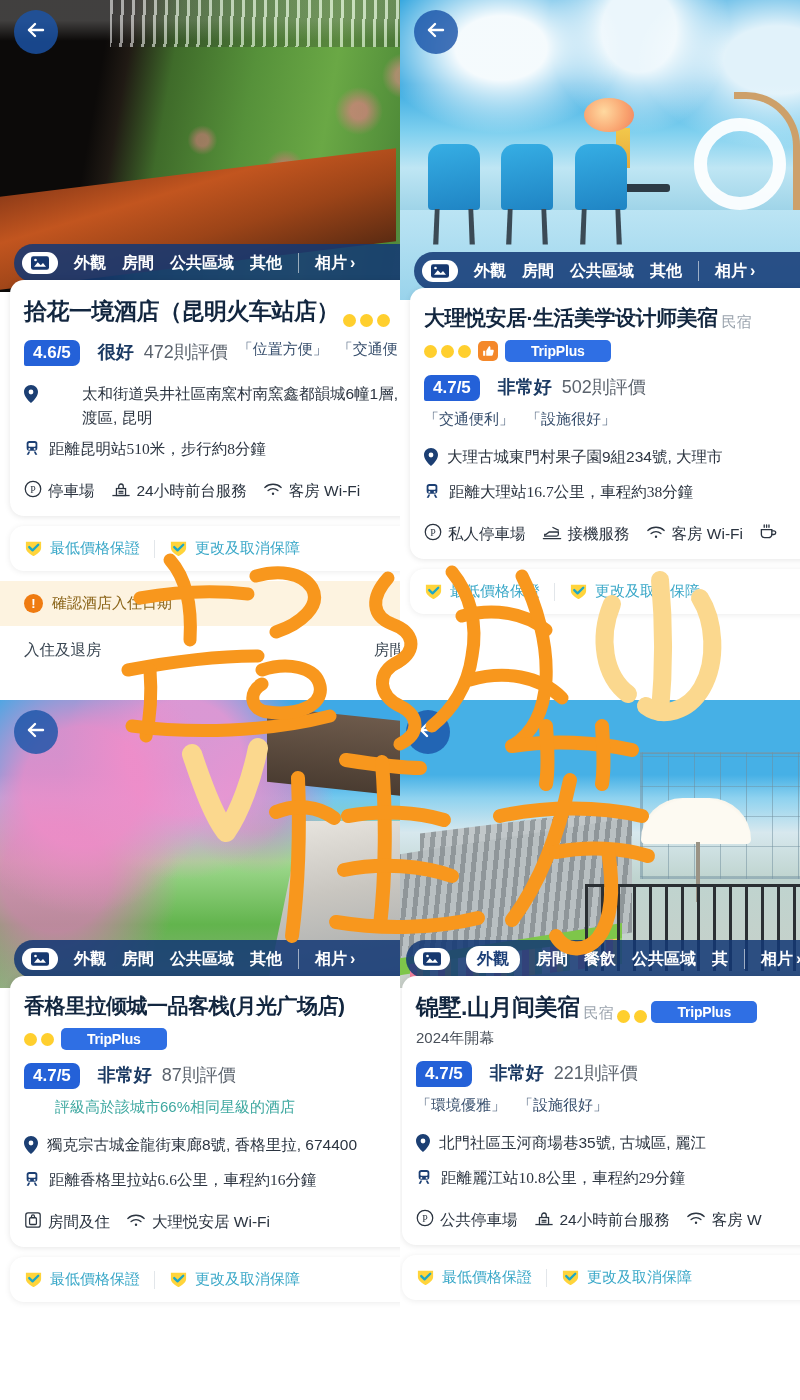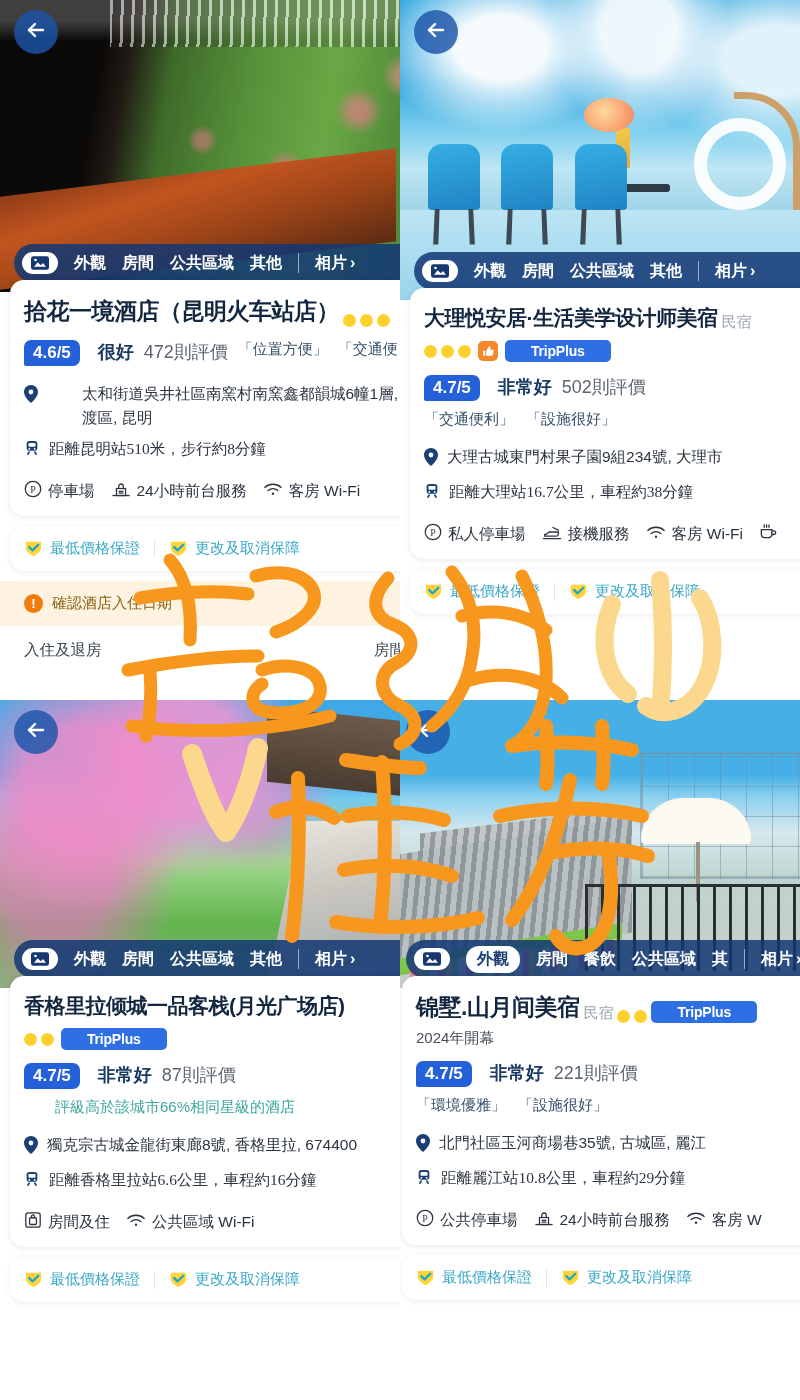--- a/index.html
+++ b/index.html
@@ -599,21 +599,21 @@
             <span>房間及住</span>
           </span>
           <span class="amen">
             <span>
               <svg width="20" height="15" viewBox="0 0 22 15" fill="none" stroke="#2b3440" stroke-width="1.5" stroke-linecap="round">
                   <path d="M2 5.2a13.5 13.5 0 0118 0"></path>
                   <path d="M5.6 8.6a8.6 8.6 0 0110.8 0"></path>
                   <circle cx="11" cy="12.2" r="1.3" fill="#2b3440" stroke="none"></circle>
                 </svg>
             </span>
-            <span>公共區域 Wi-Fi</span>
+            <span>大理悦安居 Wi-Fi</span>
           </span>
         </div>
       </div>
 
       <div class="guarantee">
         <span class="gitem">
           <span class="chk">
             <svg viewBox="0 0 20 20" width="19" height="19">
                 <path d="M2 3h16v6.5c0 4.8-8 8.5-8 8.5S2 14.3 2 9.5z" fill="#ffd43b"></path>
                 <path d="M5.5 8.5L9 12l6-6" fill="none" stroke="#1ea7c5" stroke-width="2.4" stroke-linecap="round" stroke-linejoin="round"></path>

